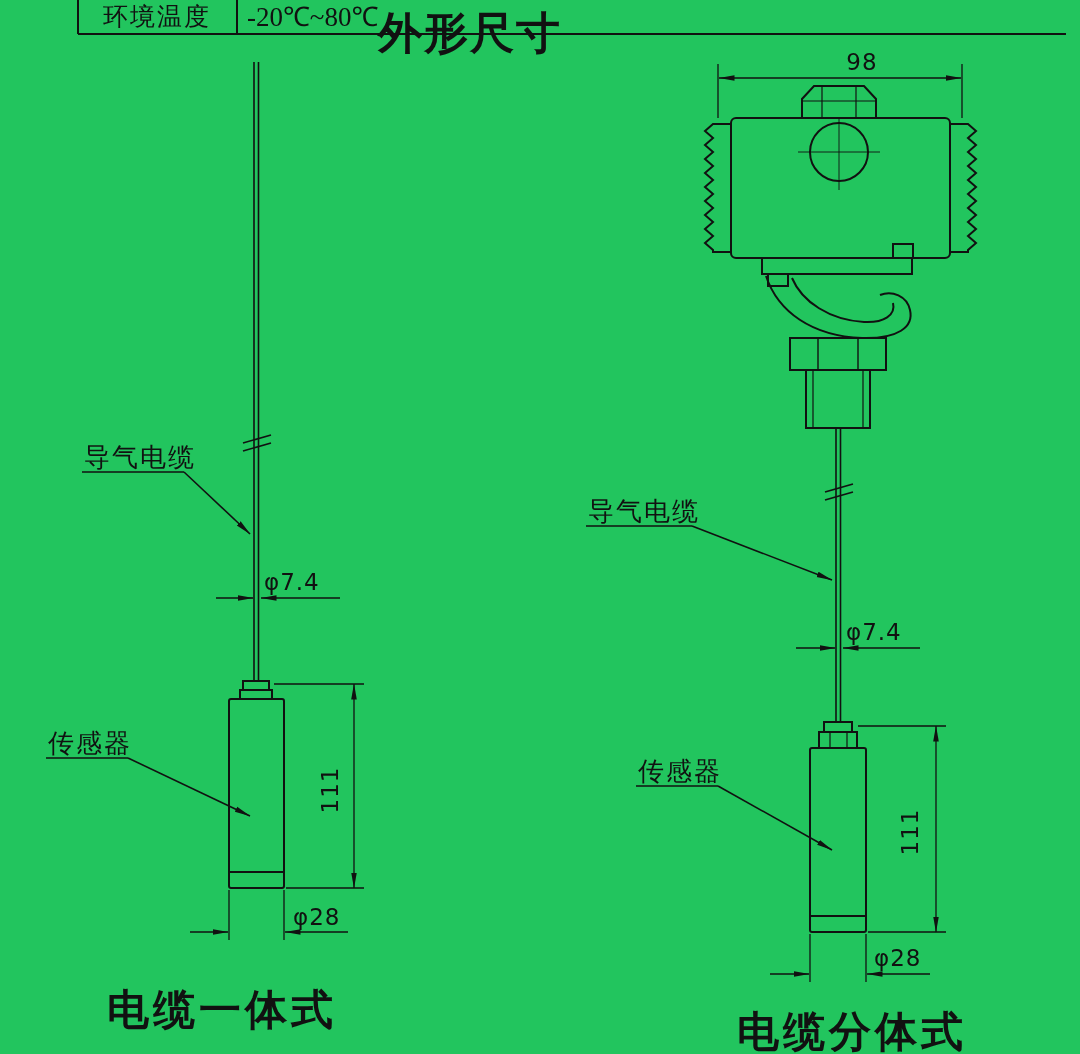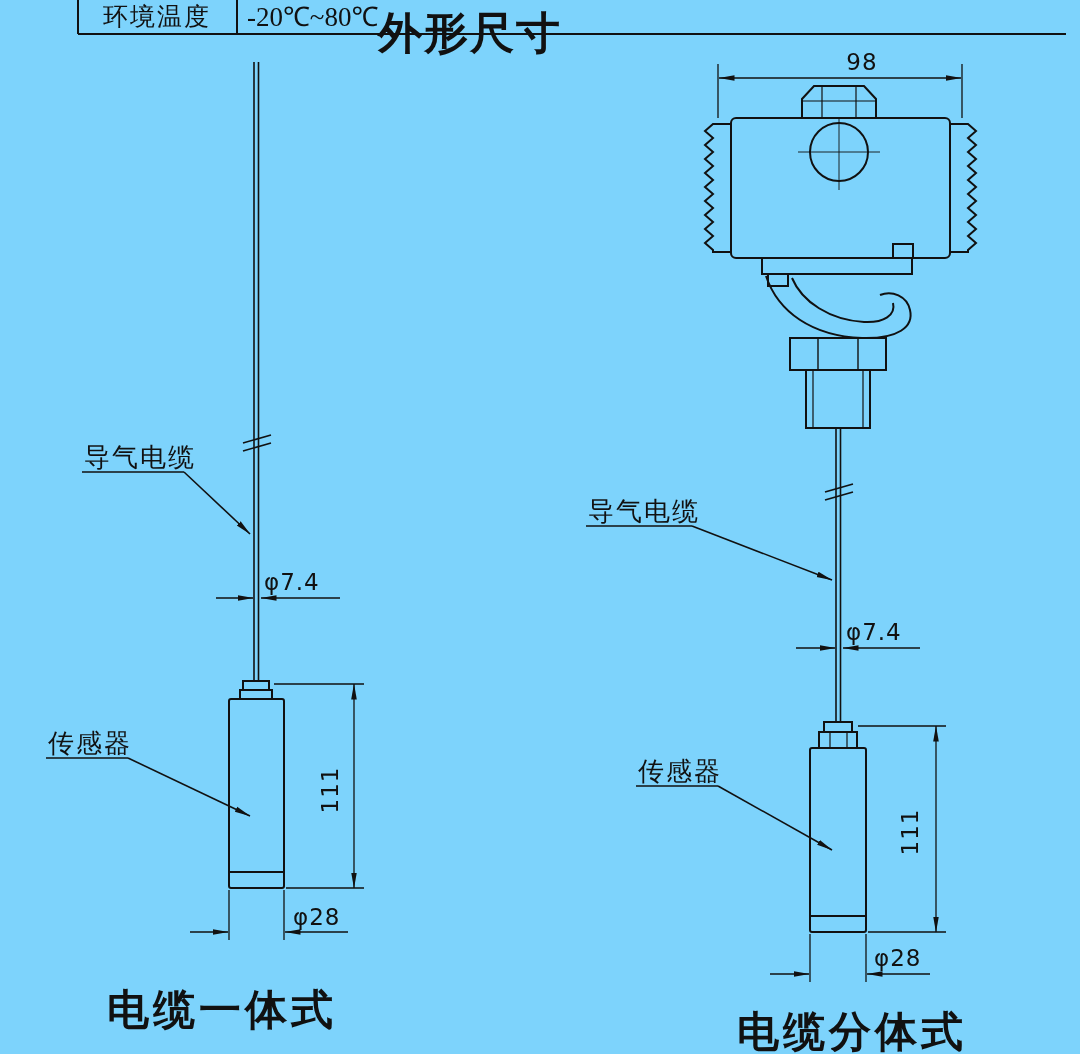--- a/index.html
+++ b/index.html
@@ -1,16 +1,16 @@
 <!DOCTYPE html>
 <html><head>
 <meta charset="utf-8">
 <style>
   html,body{margin:0;padding:0;background:#ffffff;}
-  .page{position:relative;width:1080px;height:1054px;background:#7dd3fc;overflow:hidden;}
+  .page{position:relative;width:1080px;height:1054px;background:#22c55e;overflow:hidden;}
   svg{position:absolute;left:0;top:0;}
   text{fill:#111;stroke:none;}
   .cjk{font-family:"Liberation Sans",sans-serif;letter-spacing:2px;}
   .dim{font-family:"DejaVu Sans",sans-serif;font-size:23px;letter-spacing:1px;}
   .serif{font-family:"Liberation Serif",serif;font-size:27px;}
   .t-label{font-size:26px;}
   .t-title{font-size:44px;font-weight:bold;}
   .t-caption{font-size:42px;font-weight:bold;letter-spacing:4px;}
   .t-cell{font-size:25px;}
 </style>

